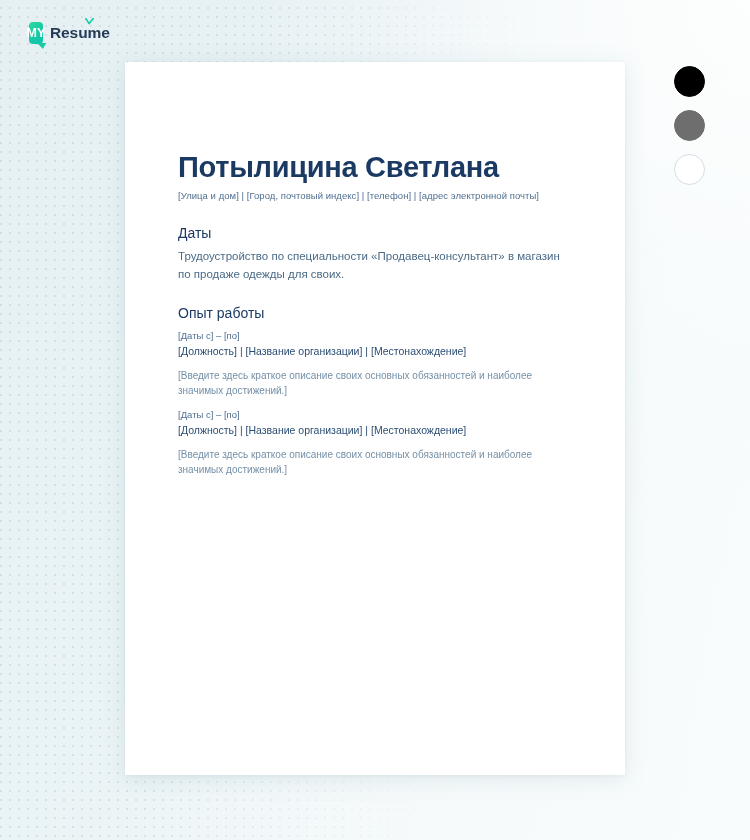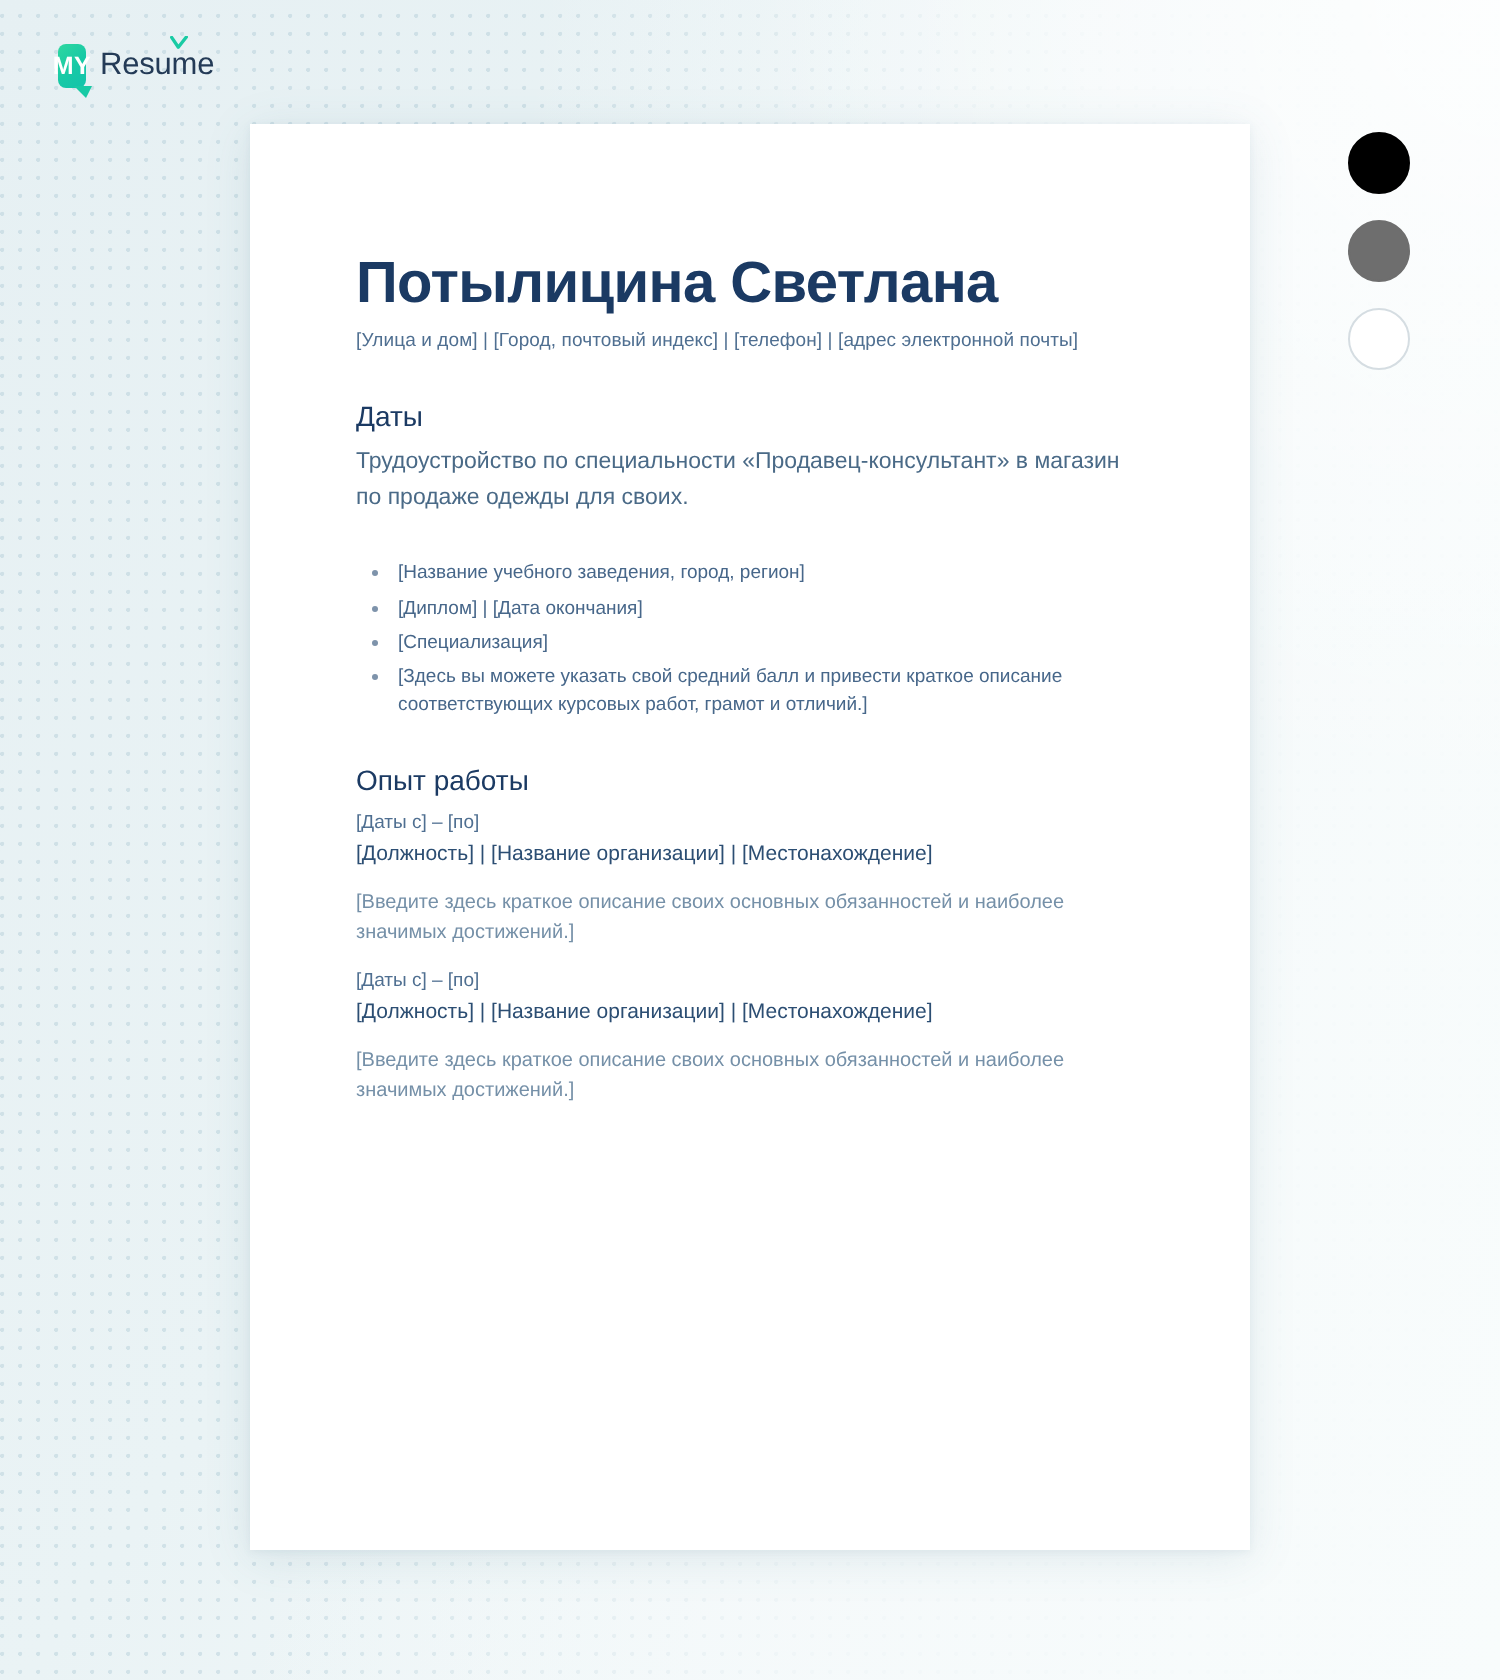--- a/index.html
+++ b/index.html
@@ -72,21 +72,21 @@
     width: 0; height: 0;
     border-left: 6px solid transparent;
     border-right: 3px solid transparent;
     border-top: 6px solid #18caa5;
   }
   .logo-word {
     position: relative;
     margin-left: 7px;
     color: #243b57;
     font-size: 15.5px;
-    font-weight: normal;
+    font-weight: bold;
     letter-spacing: -0.1px;
     line-height: 22px;
   }
   .logo-check {
     position: absolute;
     left: 35px;
     top: -4px;
     width: 9px;
     height: 7px;
   }
@@ -102,21 +102,21 @@
     box-shadow: 0 4px 22px rgba(80,120,140,0.13), 0 1px 4px rgba(80,120,140,0.08);
   }
   .doc {
     position: absolute;
     left: 125px;
     top: 62px;
     width: 500px;
     height: 713px;
     background: #ffffff;
     box-sizing: border-box;
-    padding: 64px 54px 40px 53px;
+    padding: 89px 54px 40px 53px;
     overflow: hidden;
   }
 
   .resume-name {
     margin: 0;
     font-size: 29px;
     font-weight: bold;
     color: #1b3a63;
     letter-spacing: -0.3px;
     line-height: 1.12;
@@ -235,26 +235,20 @@
 
   <h1 class="resume-name">Потылицина Светлана</h1>
   <p class="resume-contact">[Улица и дом] | [Город, почтовый индекс] | [телефон] | [адрес электронной почты]</p>
 
   <div class="section">
     <h2 class="section-title">Даты</h2>
     <p class="section-para">Трудоустройство по специальности «Продавец-консультант» в магазин по продаже одежды для своих.</p>
   </div>
 
   <div class="section">
-    <ul class="bullets">
-      <li>[Название учебного заведения, город, регион]</li>
-      <li>[Диплом] | [Дата окончания]</li>
-      <li>[Специализация]</li>
-      <li>[Здесь вы можете указать свой средний балл и привести краткое описание соответствующих курсовых работ, грамот и отличий.]</li>
-    </ul>
   </div>
 
   <div class="section">
     <h2 class="section-title">Опыт работы</h2>
 
     <div class="job">
       <p class="job-dates">[Даты с] – [по]</p>
       <p class="job-role">[Должность] | [Название организации] | [Местонахождение]</p>
       <p class="job-desc">[Введите здесь краткое описание своих основных обязанностей и наиболее значимых достижений.]</p>
     </div>

